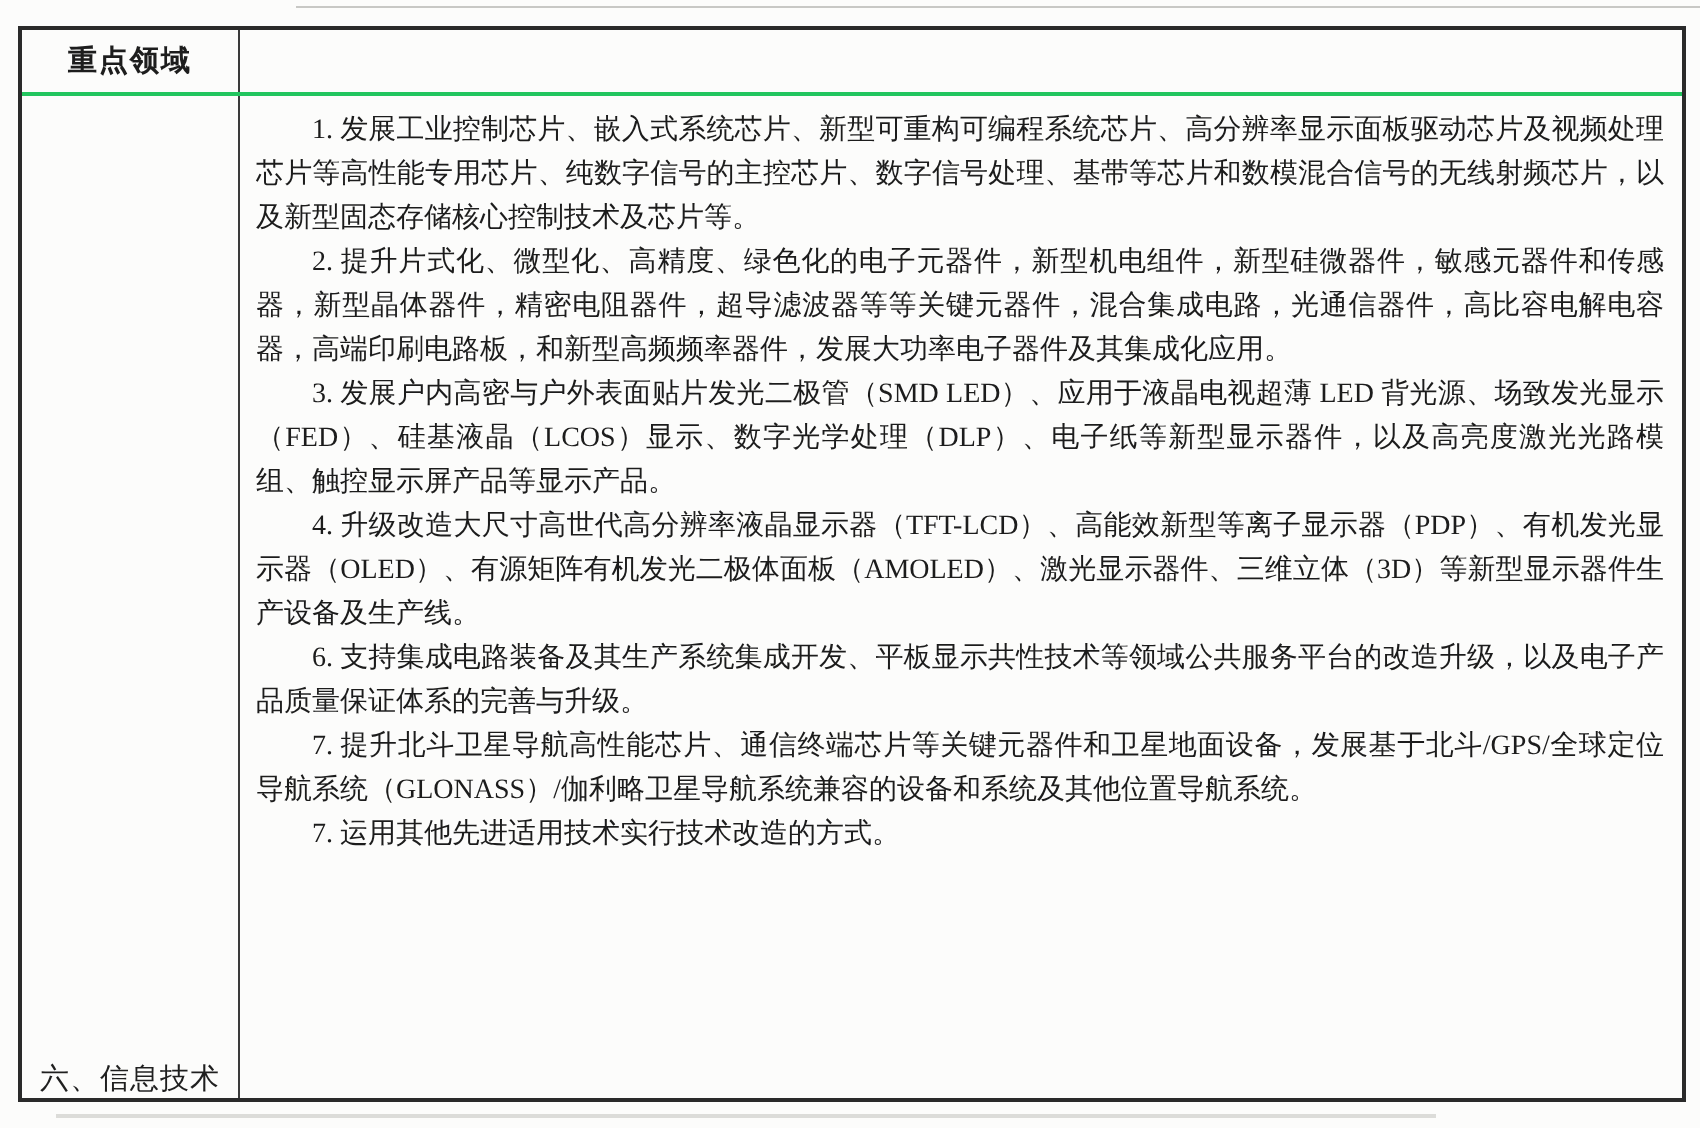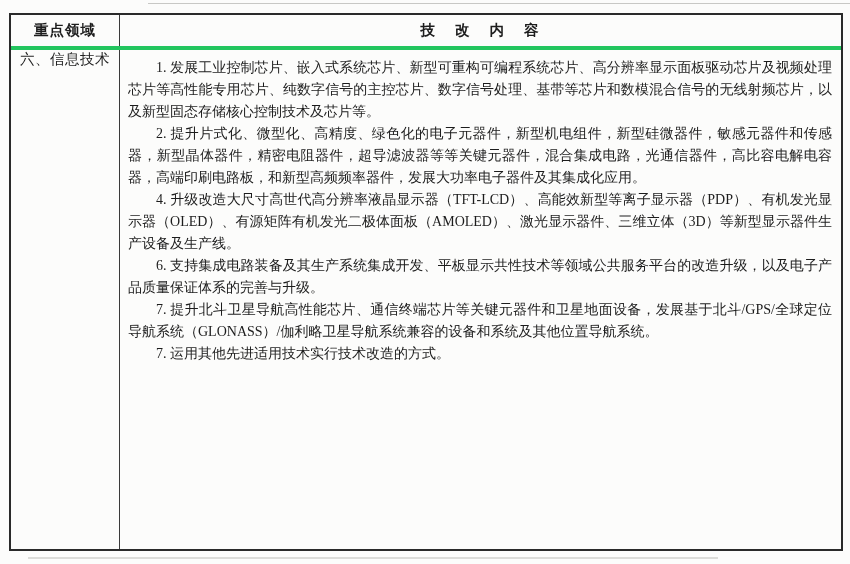--- a/index.html
+++ b/index.html
@@ -40,21 +40,21 @@
     height: 534px;
     border: 2px solid #2a2a2a;
     display: flex;
     flex-direction: column;
     background: #fcfcfb;
     box-sizing: content-box;
   }
   .header-row {
     display: flex;
     height: 31px;
-    border-bottom: 4px solid #22c55e;
+    border-bottom: 2px solid #22c55e;
     flex: 0 0 auto;
   }
   .body-row {
     display: flex;
     flex: 1 1 auto;
     min-height: 0;
   }
   .col-key-area   { width: 108px; flex: 0 0 auto; border-right: 1px solid #3a3a3a; }
   .col-direction  { width: 111px; flex: 0 0 auto; border-right: 1px solid #3a3a3a; }
   .col-content    { flex: 1 1 auto; }
@@ -66,21 +66,21 @@
     font-size: 14.5px;
     letter-spacing: 1px;
     color: #1d1d1d;
   }
   .header-cell.spaced {
     word-spacing: 0.85em;
     letter-spacing: 2px;
   }
   .cell-key-area {
     display: flex;
-    align-items: flex-start;
+    align-items: flex-end;
     justify-content: center;
     font-size: 14.5px;
     letter-spacing: 0.5px;
     color: #1f1f1f;
   }
   .cell-direction {
     display: flex;
     align-items: center;
     font-size: 14.5px;
     color: #1f1f1f;
@@ -109,33 +109,33 @@
 
 <div class="page">
 
   <div class="scan-artifact-top"></div>
   <div class="scan-artifact-bottom"></div>
 
   <div class="doc-table">
 
     <div class="header-row">
       <div class="col-key-area header-cell">重点领域</div>
-      <div class="col-content header-cell spaced">技 改 内 容</div>
     </div>
 
     <div class="body-row">
 
       <div class="col-key-area cell-key-area">
         <span>六、信息技术</span>
       </div>
 
 
       <div class="col-content cell-content">
         <p>1. 发展工业控制芯片、嵌入式系统芯片、新型可重构可编程系统芯片、高分辨率显示面板驱动芯片及视频处理芯片等高性能专用芯片、纯数字信号的主控芯片、数字信号处理、基带等芯片和数模混合信号的无线射频芯片，以及新型固态存储核心控制技术及芯片等。</p>
         <p>2. 提升片式化、微型化、高精度、绿色化的电子元器件，新型机电组件，新型硅微器件，敏感元器件和传感器，新型晶体器件，精密电阻器件，超导滤波器等等关键元器件，混合集成电路，光通信器件，高比容电解电容器，高端印刷电路板，和新型高频频率器件，发展大功率电子器件及其集成化应用。</p>
+        <p>3. 发展户内高密与户外表面贴片发光二极管（SMD LED）、应用于液晶电视超薄 LED 背光源、场致发光显示（FED）、硅基液晶（LCOS）显示、数字光学处理（DLP）、电子纸等新型显示器件，以及高亮度激光光路模组、触控显示屏产品等显示产品。</p>
         <p>4. 升级改造大尺寸高世代高分辨率液晶显示器（TFT-LCD）、高能效新型等离子显示器（PDP）、有机发光显示器（OLED）、有源矩阵有机发光二极体面板（AMOLED）、激光显示器件、三维立体（3D）等新型显示器件生产设备及生产线。</p>
         <p>6. 支持集成电路装备及其生产系统集成开发、平板显示共性技术等领域公共服务平台的改造升级，以及电子产品质量保证体系的完善与升级。</p>
         <p>7. 提升北斗卫星导航高性能芯片、通信终端芯片等关键元器件和卫星地面设备，发展基于北斗/GPS/全球定位导航系统（GLONASS）/伽利略卫星导航系统兼容的设备和系统及其他位置导航系统。</p>
         <p>7. 运用其他先进适用技术实行技术改造的方式。</p>
       </div>
 
     </div>
 
   </div>
 

